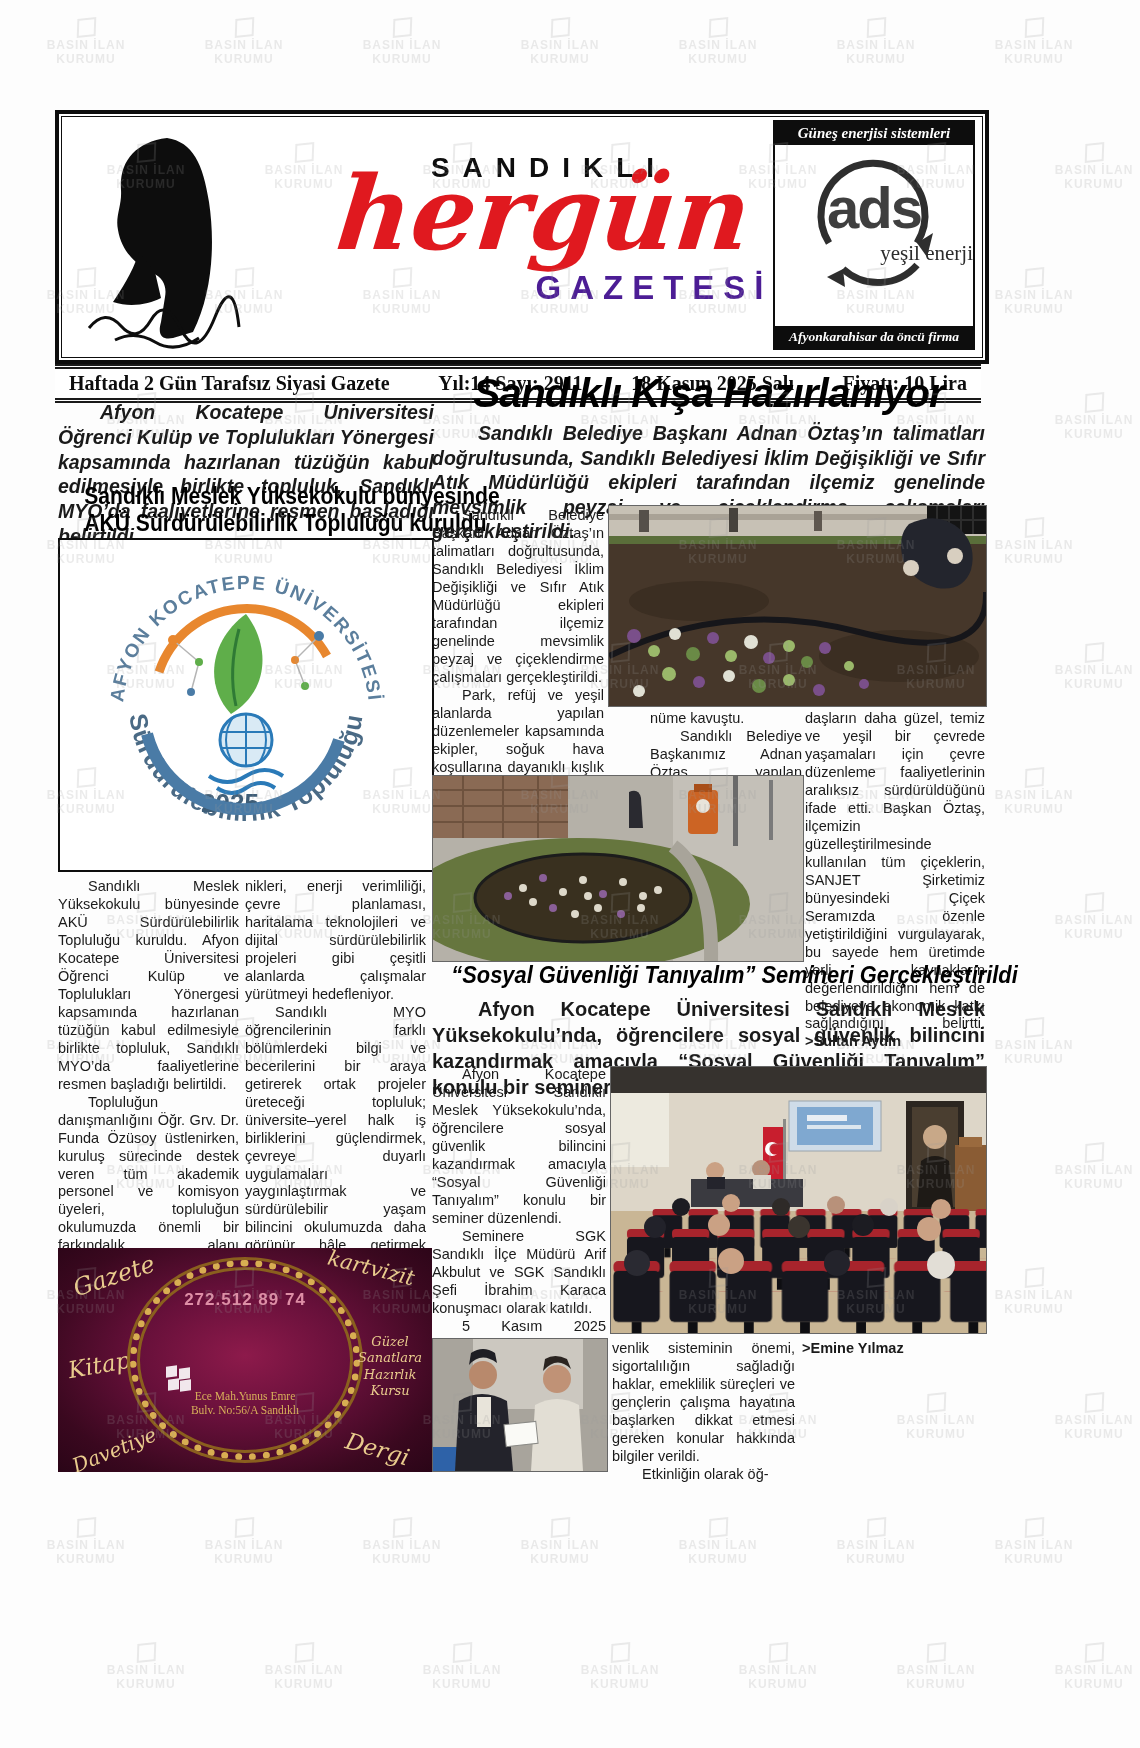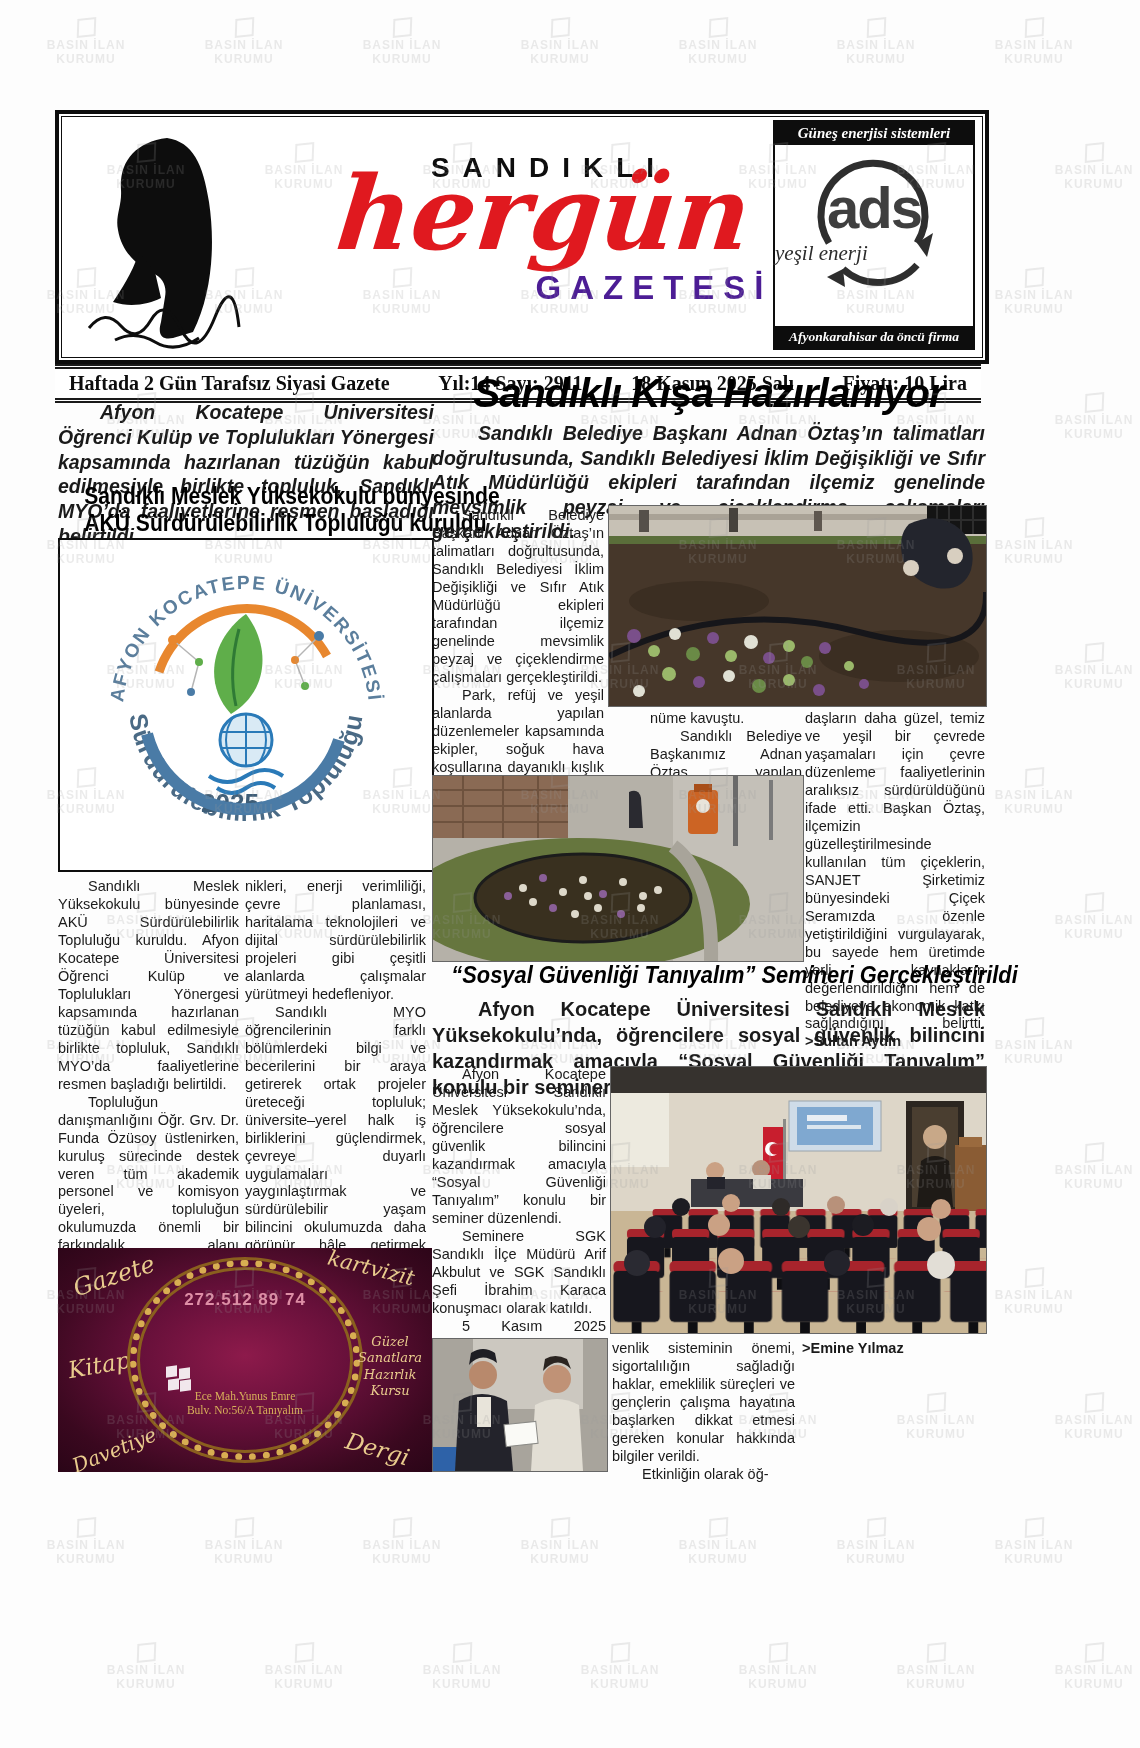--- a/index.html
+++ b/index.html
@@ -22,22 +22,22 @@
   .brand-sub{position:absolute;left:430px;top:155px;width:330px;text-align:center;
              font-size:33px;font-weight:bold;letter-spacing:9px;color:#4c1d95;}
   .tagline{position:absolute;left:110px;bottom:8px;width:600px;text-align:center;
            font-family:"DejaVu Serif",serif;font-style:italic;font-size:21px;color:#222;}
   .mast-ad{position:absolute;right:10px;top:6px;width:198px;height:226px;border:2px solid #0d0d0d;background:#fff;}
   .mast-ad .bar{background:#0d0d0d;color:#fff;font-family:"Liberation Serif",serif;
                 font-style:italic;font-weight:bold;text-align:center;padding:3px 0;font-size:15px;}
   .mast-ad .mid{position:relative;height:158px;}
   .ads-word{position:absolute;left:0;right:0;top:34px;text-align:center;
             font-size:58px;font-weight:bold;color:#3f3f3f;letter-spacing:-2px;line-height:1;}
-  .ads-sub{position:absolute;left:0;right:0;top:96px;text-align:left;
-           font-family:"Liberation Serif",serif;font-size:21px;color:#2c2c2c;font-style:italic;}
+  .ads-sub{position:absolute;left:0;right:0;top:96px;text-align:right;
+           font-family:"Liberation Serif",serif;font-size:21px;color:#2c2c2c;}
   .mast-ad .bar.bottom{position:absolute;left:0;right:0;bottom:0;font-size:13.5px;}
   
   .infobar{left:55px;top:364px;width:926px;box-sizing:border-box;z-index:2;
            border-top:5px double #1a1a1a;border-bottom:5px double #1a1a1a;background:#fff;
            display:flex;justify-content:space-between;align-items:center;padding:3px 14px;
            font-family:"Liberation Serif",serif;font-weight:bold;font-size:20px;color:#0d0d0d;}
   
   .body-text p{margin:0;text-align:justify;font-size:14.5px;line-height:1.24;text-indent:30px;}
   .body-text p.cont{text-indent:0;}
   .byline{font-weight:bold;}
@@ -901,16 +901,16 @@
     </div>
     <div class="ad-ring"></div>
     <div class="glint">
       <div style="left:0;top:0;"></div>
         <div style="left:13px;top:2px;"></div>
       <div style="left:2px;top:13px;"></div>
         <div style="left:14px;top:14px;"></div>
     </div>
     <div class="ad-phone">272.512 89 74</div>
     <div class="ad-addr" style="top:142px;">Ece Mah.Yunus Emre</div>
-    <div class="ad-addr" style="top:156px;">Bulv. No:56/A Tanıyalım</div>
+    <div class="ad-addr" style="top:156px;">Bulv. No:56/A Sandıklı</div>
   </div>
 
 </div>
 
 </body></html>

